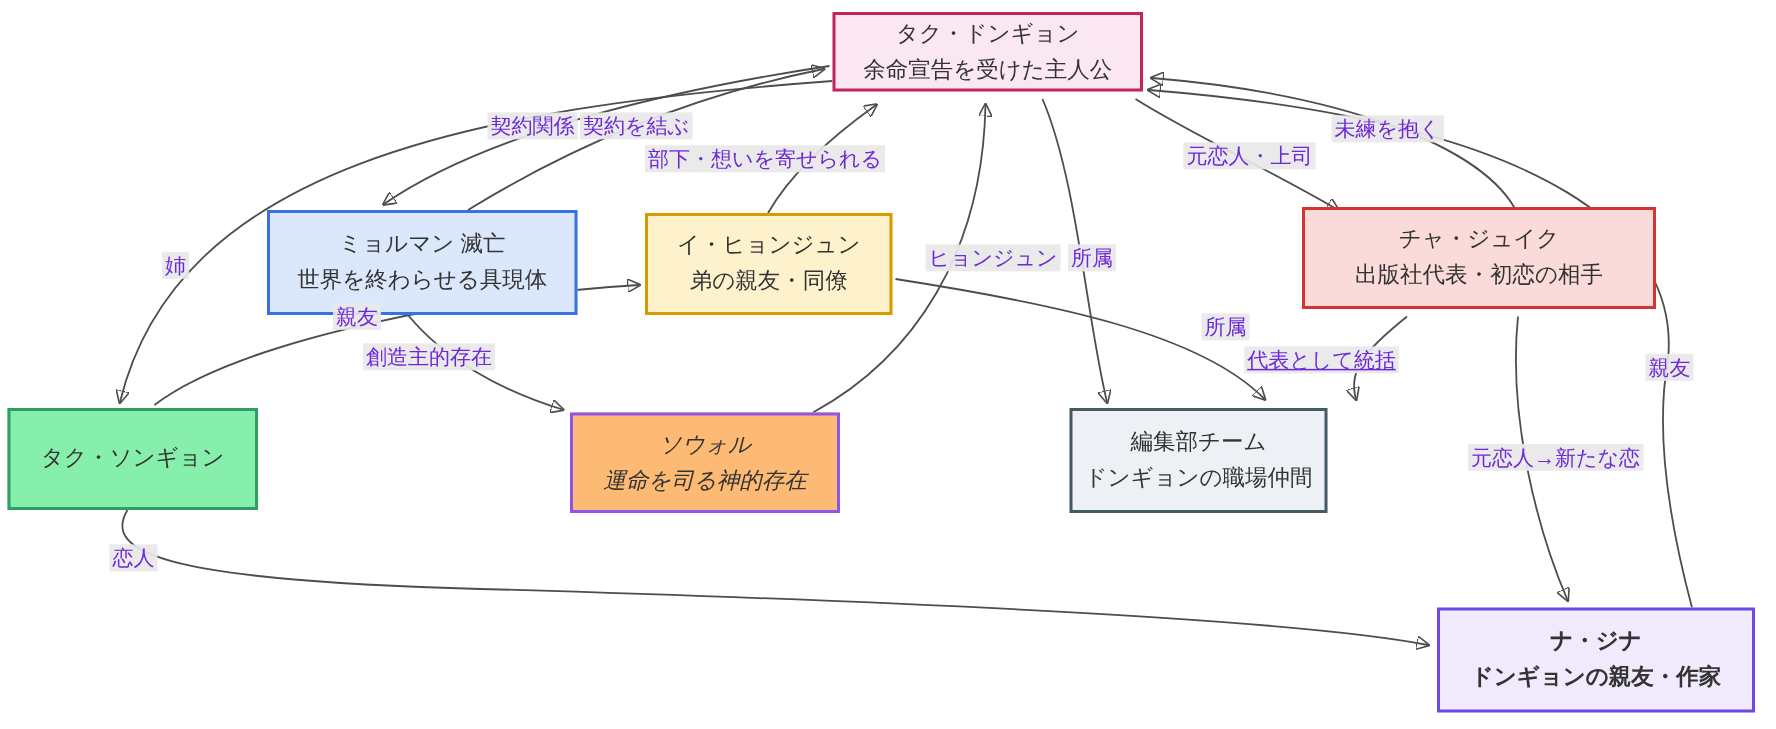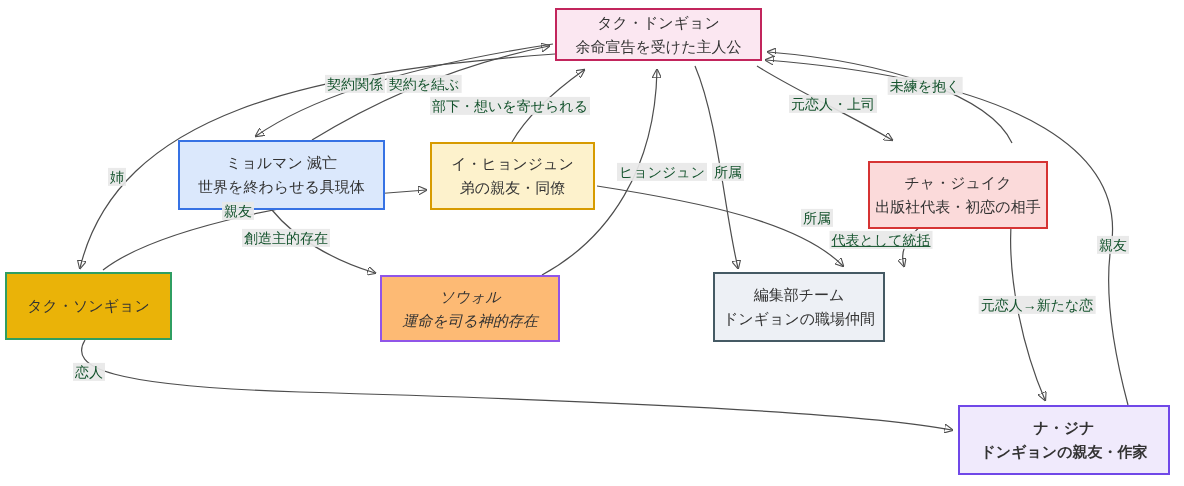--- a/index.html
+++ b/index.html
@@ -15,28 +15,28 @@
   .node{
     position:absolute;box-sizing:border-box;
     border:2px solid #333;
     display:flex;flex-direction:column;align-items:center;justify-content:center;
     text-align:center;font-size:15px;color:#333333;line-height:1.6;white-space:nowrap;
   }
   .node .node-name,.node .node-desc{display:block;}
   #n-donggyeong{left:555px;top:8px;width:207px;height:53px;background:#fbe7f1;border-color:#c2255c;border-width:2.5px;}
   #n-myeolmang{left:178px;top:140px;width:207px;height:70px;background:#dbe8fc;border-color:#3672e4;}
   #n-hyeonjun{left:430px;top:142px;width:165px;height:68px;background:#fdf2cc;border-color:#d79b00;}
-  #n-juik{left:868px;top:161px;width:180px;height:68px;background:#fbdada;border-color:#d63333;}
-  #n-seongyeong{left:5px;top:272px;width:167px;height:68px;background:#eab308;border-color:#2f9e62;}
+  #n-juik{left:868px;top:138px;width:236px;height:68px;background:#fbdada;border-color:#d63333;}
+  #n-seongyeong{left:5px;top:272px;width:167px;height:68px;background:#86efac;border-color:#2f9e62;}
   #n-sowol{left:380px;top:275px;width:180px;height:67px;background:#fdba74;border-color:#9055e8;font-style:italic;}
   #n-editorial{left:713px;top:272px;width:172px;height:70px;background:#edf0f5;border-color:#455a64;}
   #n-jina{left:958px;top:405px;width:212px;height:70px;background:#f0eafc;border-color:#7048e8;font-weight:bold;}
   .edge-label{
     position:absolute;transform:translate(-50%,-50%);
-    background:rgba(232,232,232,0.92);color:#14532d;
+    background:rgba(232,232,232,0.92);color:#6d28d9;
     font-size:14px;padding:0 2px;white-space:nowrap;line-height:1.3;
   }
   #l-0{left:355px;top:84px;}
   #l-1{left:424px;top:84px;}
   #l-2{left:510px;top:106px;text-align:right;}
   #l-3{left:833px;top:104px;}
   #l-4{left:925px;top:86px;}
   #l-5{left:117px;top:177px;}
   #l-6{left:238px;top:211px;}
   #l-7{left:286px;top:238px;}

